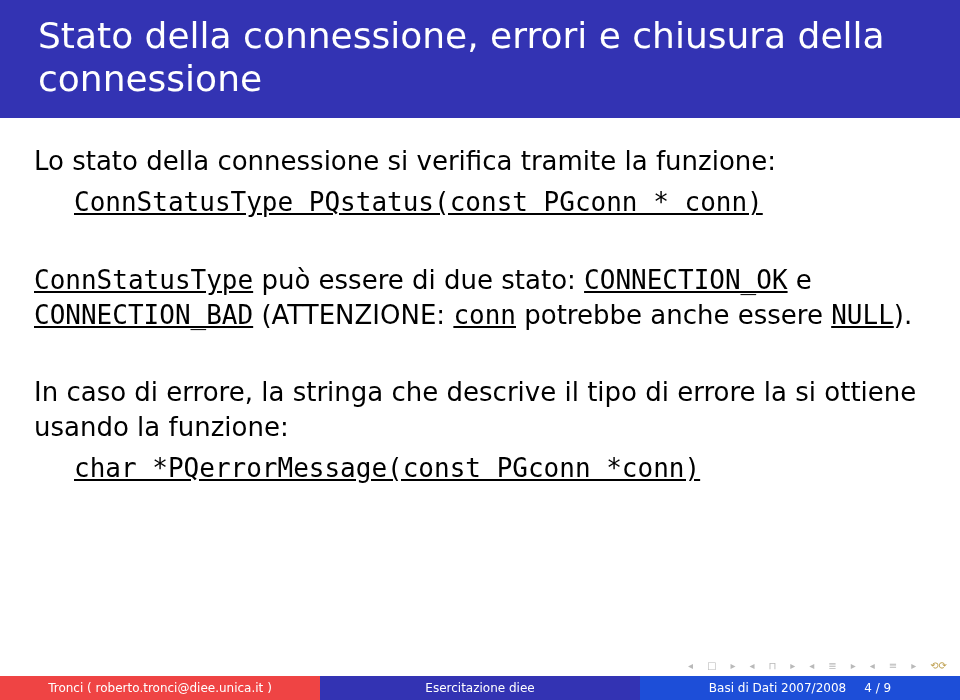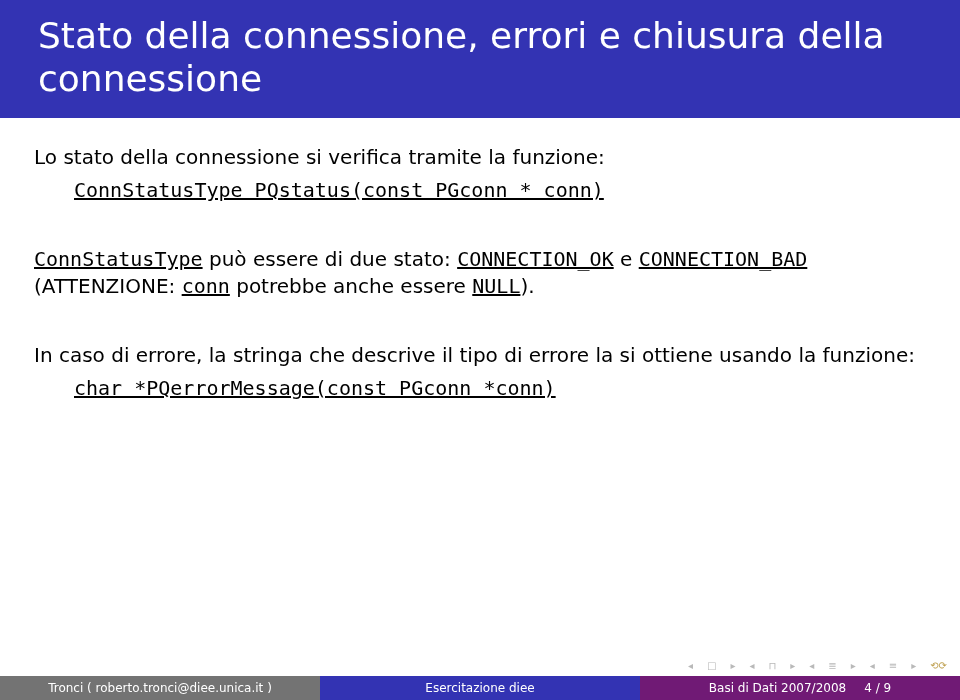--- a/index.html
+++ b/index.html
@@ -21,21 +21,21 @@
     background: #3333b3;
     color: #fff;
     padding: 14px 22px 18px 38px;
     font-size: 36px;
     line-height: 1.2;
     font-weight: 400;
   }
   .body {
     padding: 26px 34px 0 34px;
     color: #000;
-    font-size: 20px;
+    font-size: 26px;
     line-height: 1.35;
   }
   .para {
     margin-bottom: 42px;
   }
   .indent {
     padding-left: 40px;
     margin-top: 6px;
   }
   .tt {
@@ -53,29 +53,29 @@
     color: #fff;
   }
   .footer > div {
     display: flex;
     align-items: center;
     justify-content: center;
     height: 100%;
   }
   .footer-left {
     flex: 1;
-    background: #737373;
+    background: #ef4444;
   }
   .footer-mid {
     flex: 1;
     background: #3333b3;
   }
   .footer-right {
     flex: 1;
-    background: #701a75;
+    background: #1d4ed8;
     justify-content: flex-end;
     position: relative;
   }
   .nav-strip {
     position: absolute;
     bottom: 24px;
     right: 4px;
     height: 18px;
     display: flex;
     align-items: center;

